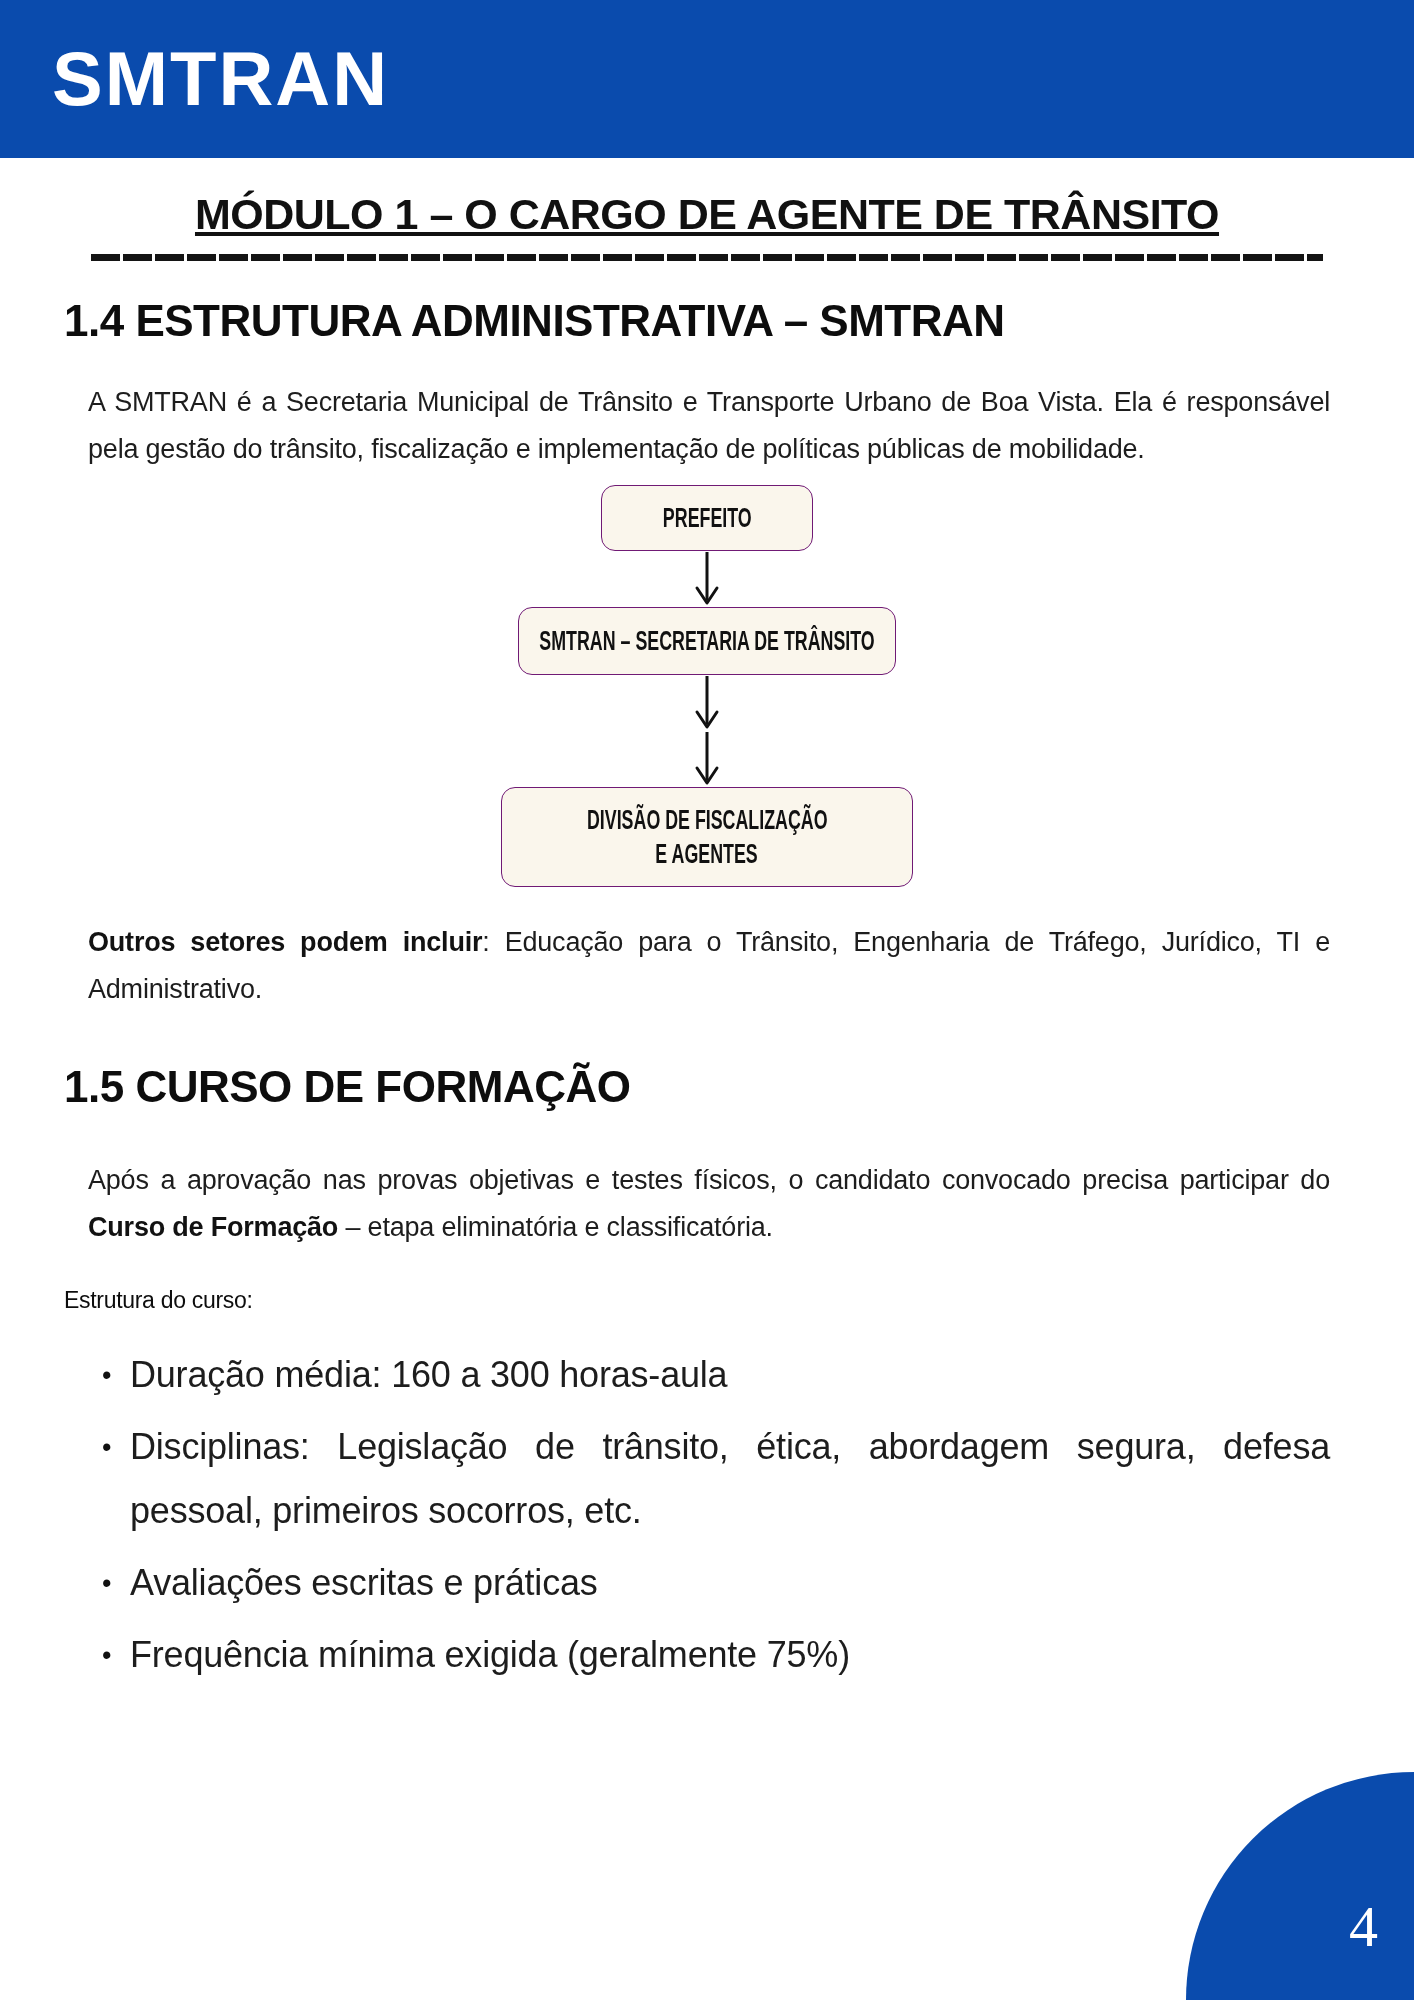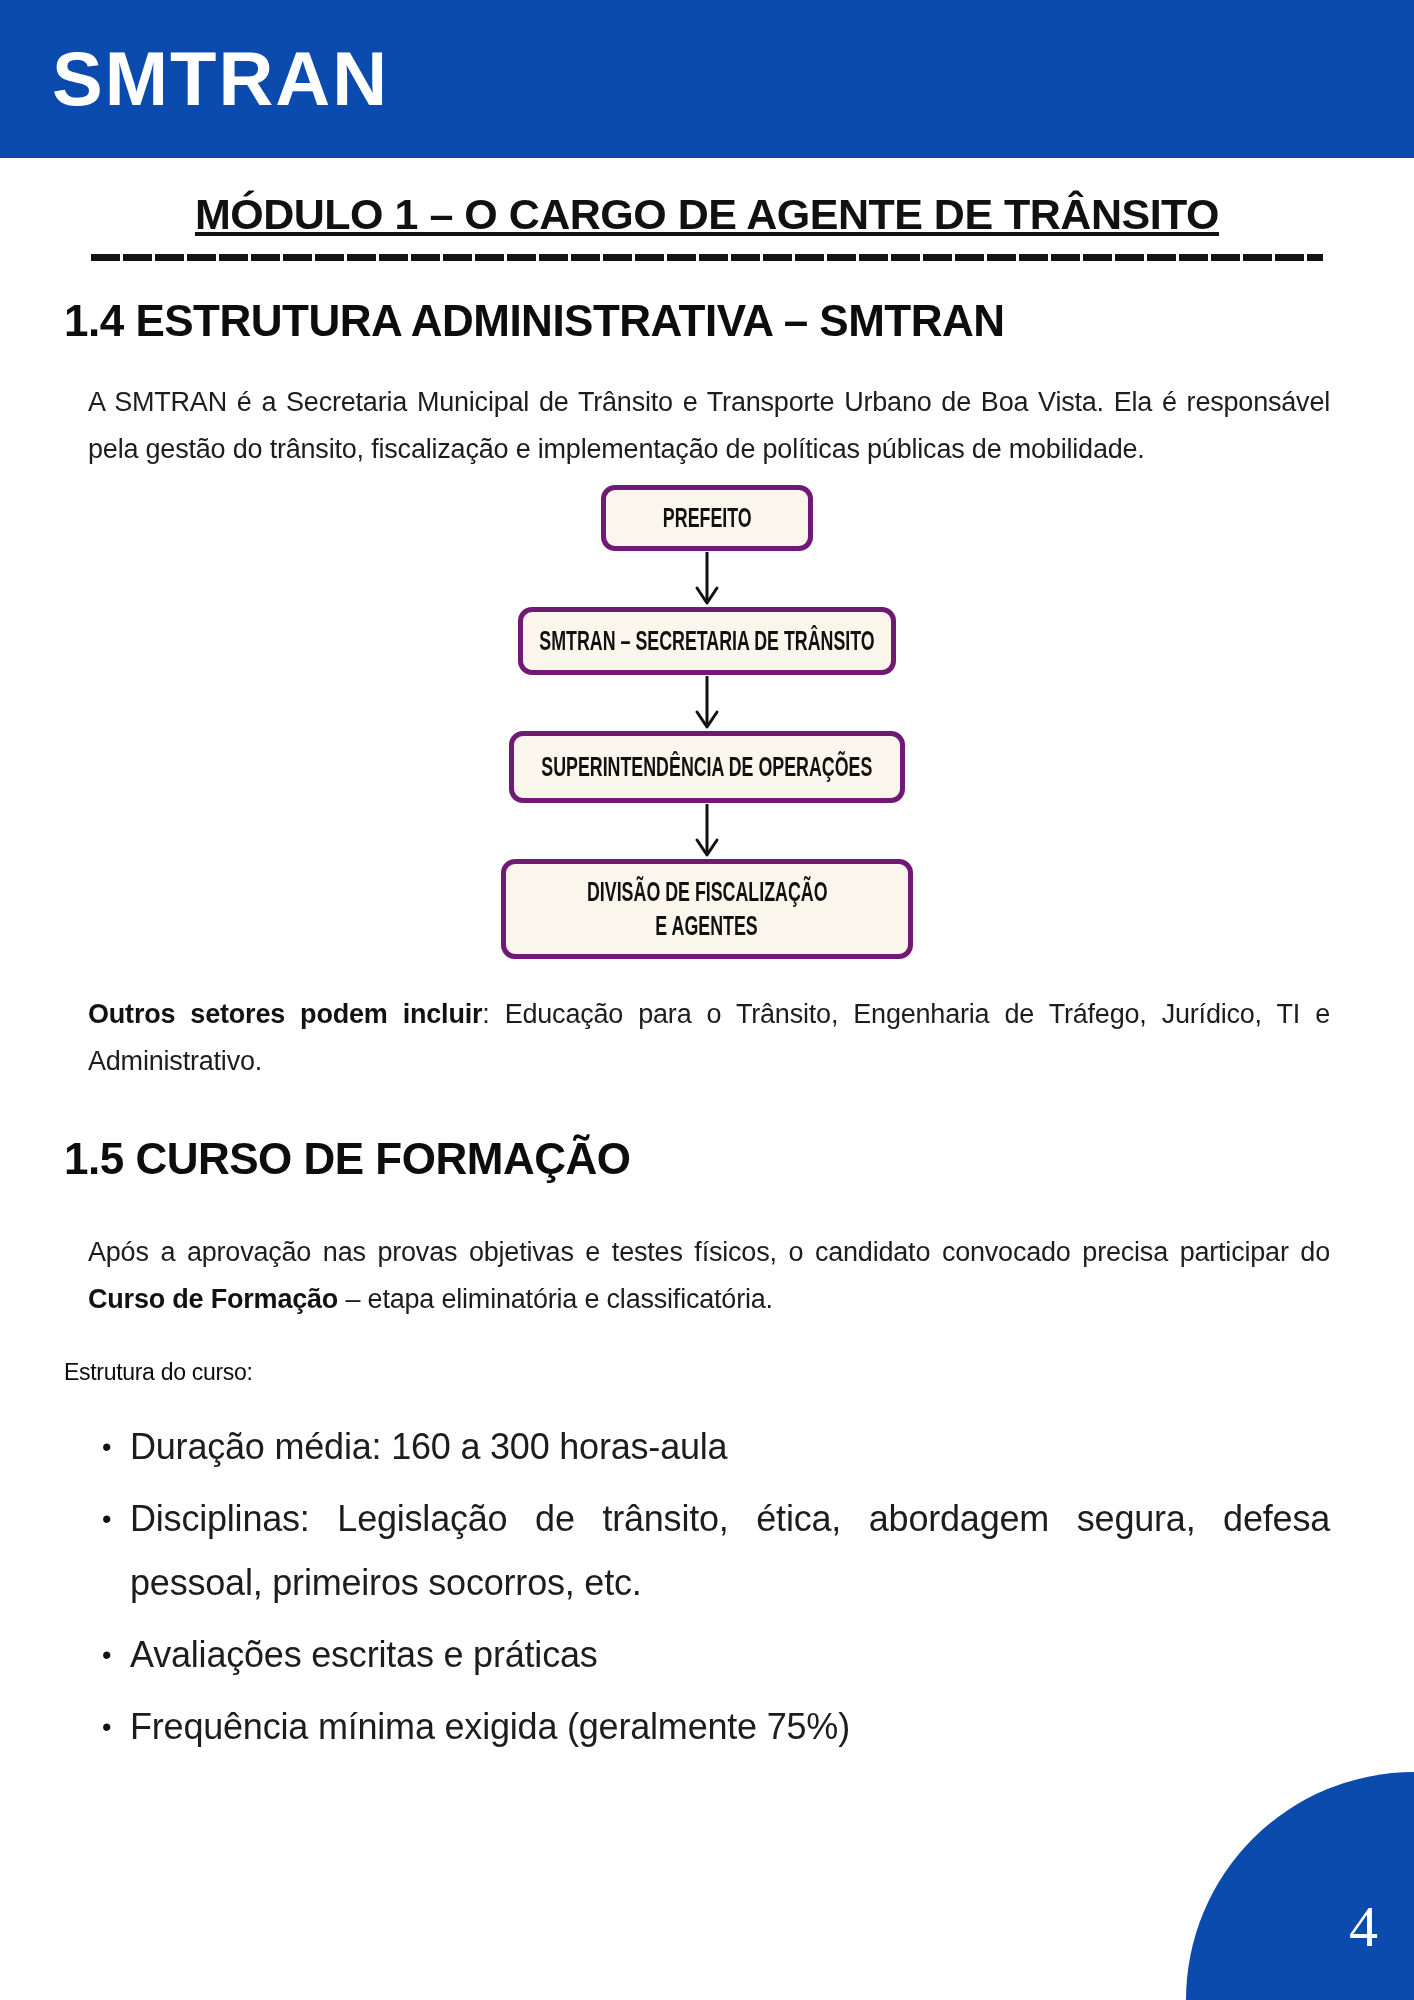--- a/index.html
+++ b/index.html
@@ -44,21 +44,21 @@
     text-align:justify; color:#1d1d1d;
   }
   .body-par b, .body-par strong { font-weight:700; color:#121212; }
 
   
   .orgchart {
     margin-top:12px; display:flex; flex-direction:column;
     align-items:center; width:100%;
   }
   .node {
-    background:#faf6ec; border:5px solid #701a75; border-radius:14px;
+    background:#faf6ec; border:1px solid #701a75; border-radius:14px;
     display:flex; flex-direction:column; align-items:center; justify-content:center;
   }
   .node .nt {
     display:block; white-space:nowrap; transform:scaleX(0.66);
     font-weight:700; font-size:27px; color:#111; line-height:34px;
   }
   .node-1 { width:212px; height:66px; }
   .node-2 { width:378px; height:68px; }
   .node-3 { width:396px; height:72px; }
   .node-4 { width:412px; height:100px; }
@@ -119,23 +119,20 @@
       <line x1="13" y1="0" x2="13" y2="48" stroke="#111" stroke-width="3"></line>
       <polyline points="3,36 13,51 23,36" fill="none" stroke="#111" stroke-width="3" stroke-linecap="round" stroke-linejoin="round"></polyline>
     </svg>
     <div class="node node-2">
       <span class="nt">SMTRAN – SECRETARIA DE TRÂNSITO</span>
     </div>
     <svg class="arrow" width="26" height="54" viewBox="0 0 26 54">
       <line x1="13" y1="0" x2="13" y2="48" stroke="#111" stroke-width="3"></line>
       <polyline points="3,36 13,51 23,36" fill="none" stroke="#111" stroke-width="3" stroke-linecap="round" stroke-linejoin="round"></polyline>
     </svg>
-    <div class="node node-3">
-      <span class="nt">SUPERINTENDÊNCIA DE OPERAÇÕES</span>
-    </div>
     <svg class="arrow" width="26" height="54" viewBox="0 0 26 54">
       <line x1="13" y1="0" x2="13" y2="48" stroke="#111" stroke-width="3"></line>
       <polyline points="3,36 13,51 23,36" fill="none" stroke="#111" stroke-width="3" stroke-linecap="round" stroke-linejoin="round"></polyline>
     </svg>
     <div class="node node-4">
       <span class="nt">DIVISÃO DE FISCALIZAÇÃO</span>
       <span class="nt">E AGENTES</span>
     </div>
   </div>
 

